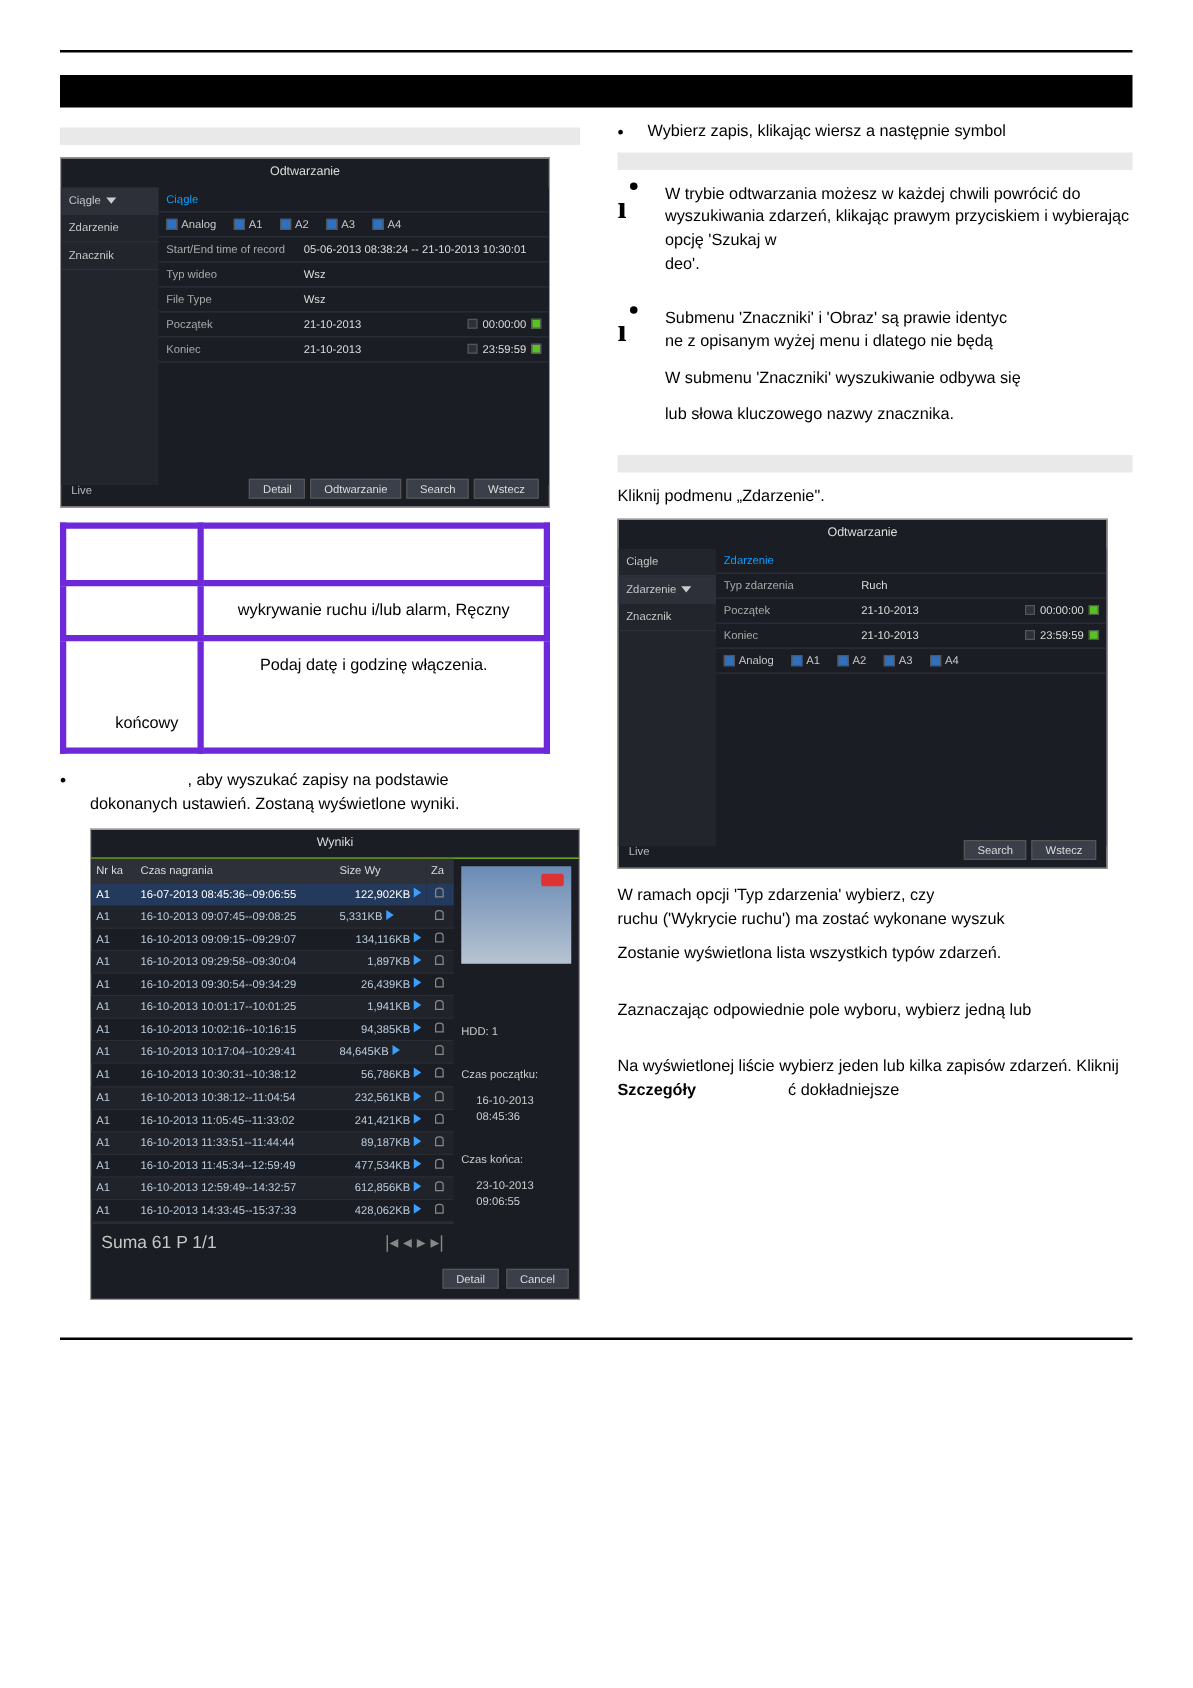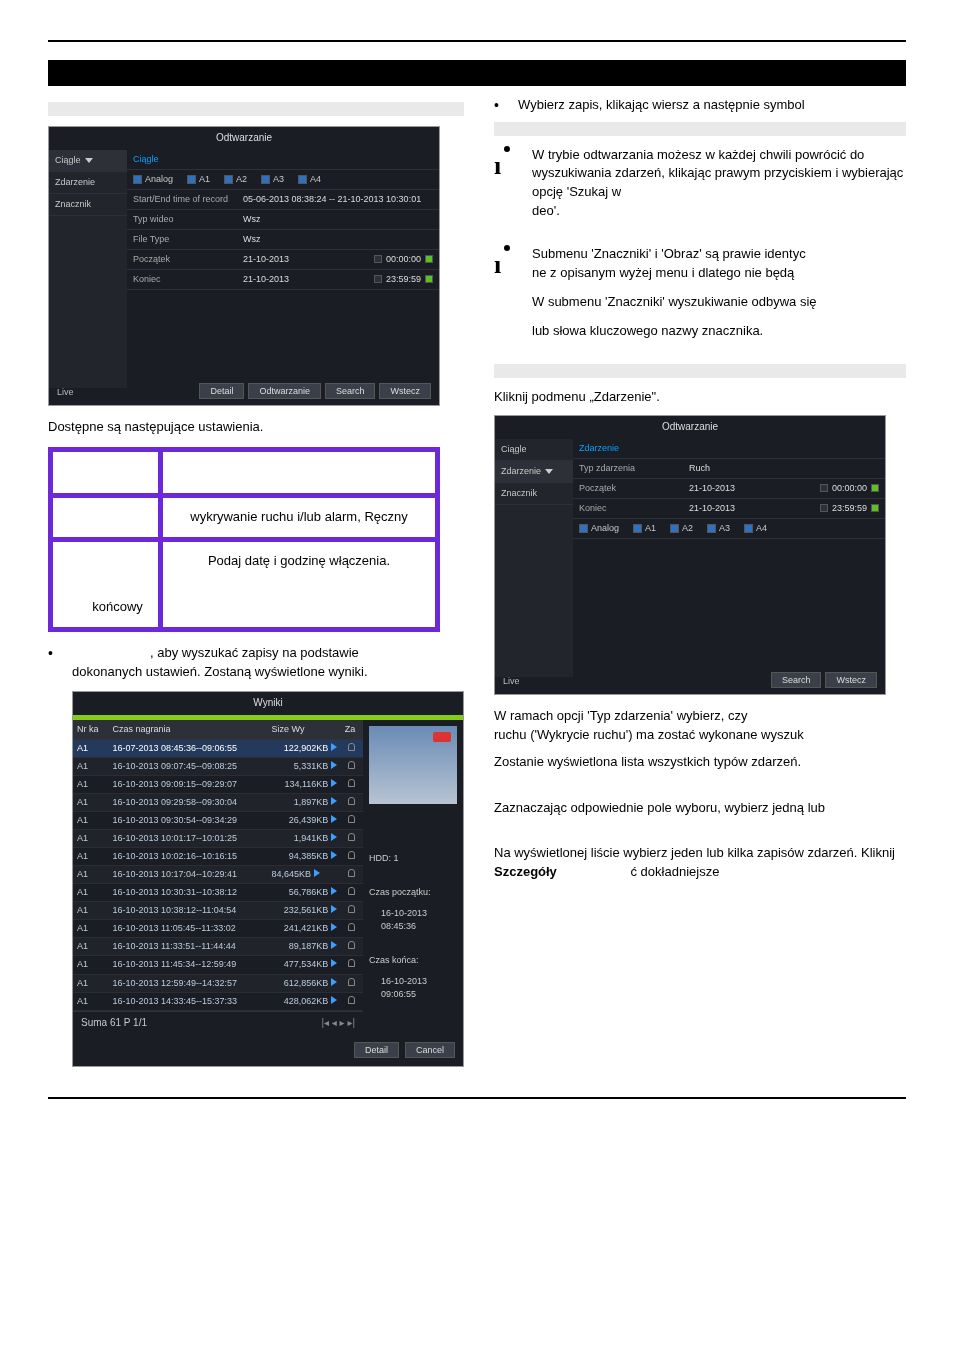--- a/index.html
+++ b/index.html
@@ -35,34 +35,34 @@
   .shot-btn { background:#3a3f49; border:1px solid #555; color:#ddd; padding:2px 10px; font-size:9px; }
   .shot-live { position:absolute; bottom:6px; left:8px; font-size:9px; color:#bbb;}
   .caret { display:inline-block; width:0; height:0; border-left:4px solid transparent; border-right:4px solid transparent; border-top:5px solid #ccc; margin-left:4px; vertical-align:middle;}
   
   .settings-table { border-collapse: collapse; width: 392px; margin: 10px 0 12px 0; font-size: 13px; }
   .settings-table td, .settings-table th { border: 5px solid #6d28d9; padding: 10px 8px; vertical-align: top; text-align:center; }
   .settings-table th { height: 46px; }
   .settings-table .lbl { width: 110px; padding-left: 32px; }
   
   .shot2 { width: 392px; background:#1a1d24; color:#c8c8c8; border:1px solid #999; margin-top:10px; }
-  .shot2 .shot-title { border-bottom:5px solid #84cc16; }
+  .shot2 .shot-title { border-bottom:1px solid #84cc16; }
   .shot2-body { display:flex; }
   .shot2-left { width:290px; }
   .shot2-right { flex:1; padding:6px; font-size:9px; color:#ccc; }
   .res-table { width:100%; border-collapse:collapse; font-size:9px;padding-left:20px; }
   .res-table th { background:#2d3038; color:#ddd; padding:3px 4px; text-align:left; font-weight:normal; border-bottom:1px solid #333;}
   .res-table td { padding:2px 4px; border-bottom:1px solid #2a2d34; color:#bcd; }
   .res-table tr:nth-child(even) td { background:#20232a; }
   .res-table tr.sel td { background:#243a5c; color:#fff; }
   .play-ic { display:inline-block; width:0;height:0;border-top:4px solid transparent;border-bottom:4px solid transparent;border-left:6px solid #3aa0ff;}
   .lock-ic { display:inline-block; width:7px; height:8px; border:1px solid #888; border-top-left-radius:3px; border-top-right-radius:3px; position:relative;}
   .preview { width:100%; height:78px; background:linear-gradient(#6a8bb5,#b7c4d2); position:relative; margin-bottom:8px; }
   .preview::after{content:"";position:absolute;top:6px;right:6px;width:18px;height:10px;background:#d33;border-radius:2px;}
-  .shot2-foot { display:flex; justify-content:space-between; align-items:center; padding:4px 8px; font-size:10px; border-top:1px solid #333;}
+  .shot2-foot { display:flex; justify-content:space-between; align-items:center; padding:4px 8px; font-size:14px; border-top:1px solid #333;}
   .shot2-foot .pager { color:#888; }
   .shot2-btns { display:flex; justify-content:flex-end; gap:6px; padding:8px; }
   
   .info { display:flex; gap:12px; margin: 10px 0 14px 0; }
   .info .i-icon { font-family: Georgia, 'Times New Roman', serif; font-weight:bold; font-size:26px; width:26px; color:#000; line-height:0.9;}
   .info .i-icon::before{content:"";display:block;width:6px;height:6px;background:#000;border-radius:50%;margin:0 auto 2px auto;}
   .info .i-body { flex:1; }
   .info .i-body p { margin-bottom:10px; }
   .gray-strip { background:#e9e9e9; height:14px; width:100%; margin:6px 0 10px 0; }
   
@@ -155,21 +155,20 @@
         </div>
         <div class="shot-live">Live</div>
         <div class="shot-footer">
           <button class="shot-btn">Detail</button>
           <button class="shot-btn">Odtwarzanie</button>
           <button class="shot-btn">Search</button>
           <button class="shot-btn">Wstecz</button>
         </div>
       </div>
 
-      <p>Dostępne są następujące ustawienia.</p>
 
       <table class="settings-table">
         <tbody>
             <tr>
               <th class="lbl"></th>
               <th></th>
             </tr>
         <tr>
               <td class="lbl"></td>
               <td>wykrywanie ruchu i/lub alarm, Ręczny</td>
@@ -205,21 +204,21 @@
               <tbody id="res-tbody">
                   <tr class="sel">
                     <td>A1</td>
                     <td>16-07-2013 08:45:36--09:06:55</td>
                     <td style="text-align:right;">122,902KB <span class="play-ic"></span></td>
                     <td style="text-align:center;"><span class="lock-ic"></span></td>
                   </tr>
                   <tr>
                     <td>A1</td>
                     <td>16-10-2013 09:07:45--09:08:25</td>
-                    <td style="text-align:right;">5,331KB <span class="play-ic"></span></td>
+                    <td style="">5,331KB <span class="play-ic"></span></td>
                     <td style="text-align:center;"><span class="lock-ic"></span></td>
                   </tr>
                   <tr>
                     <td>A1</td>
                     <td>16-10-2013 09:09:15--09:29:07</td>
                     <td style="text-align:right;">134,116KB <span class="play-ic"></span></td>
                     <td style="text-align:center;"><span class="lock-ic"></span></td>
                   </tr>
                   <tr>
                     <td>A1</td>
@@ -300,21 +299,21 @@
               <span class="pager">|◂ ◂ ▸ ▸|</span>
             </div>
           </div>
           <div class="shot2-right">
             <div class="preview"></div>
             <div style="height:40px;"></div>
             <p>HDD: 1</p><br>
             <p>Czas początku:</p>
             <p style="padding-left:12px;">16-10-2013 08:45:36</p><br>
             <p>Czas końca:</p>
-            <p style="padding-left:12px;">16-10-2013 09:06:55</p>
+            <p style="padding-left:12px;">23-10-2013 09:06:55</p>
           </div>
         </div>
         <div class="shot2-btns">
           <button class="shot-btn">Detail</button>
           <button class="shot-btn">Cancel</button>
         </div>
       </div>
     </div>
 
     <div class="col">

